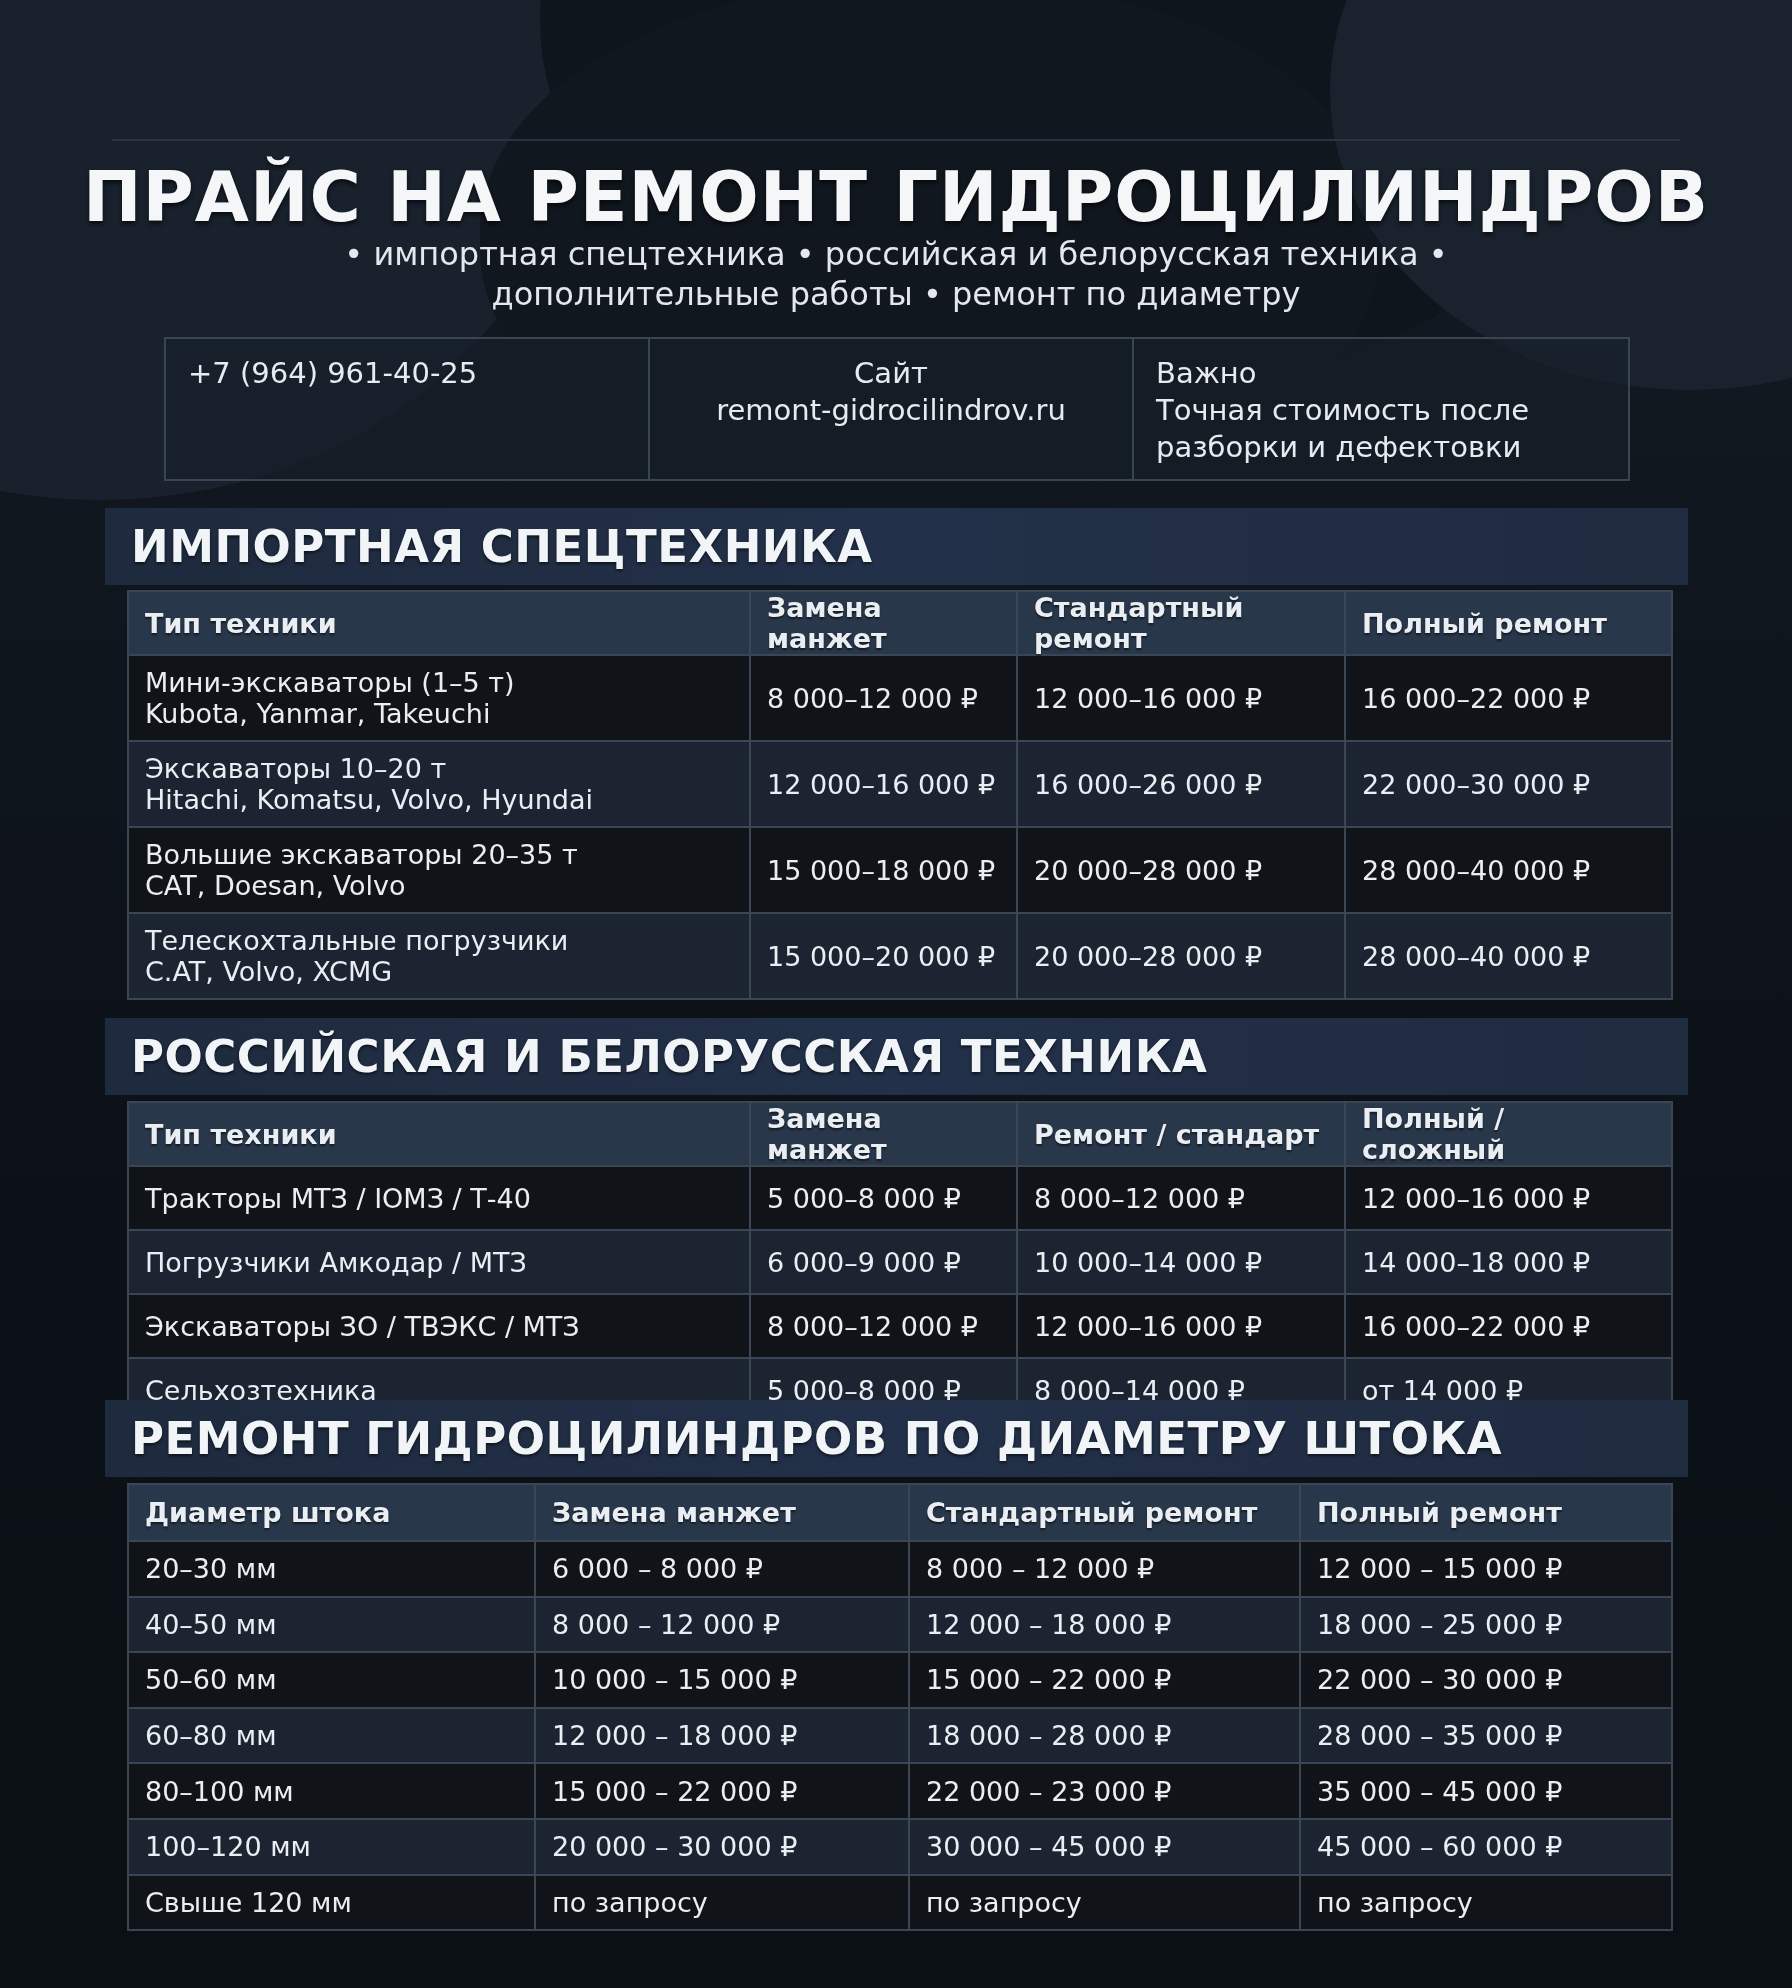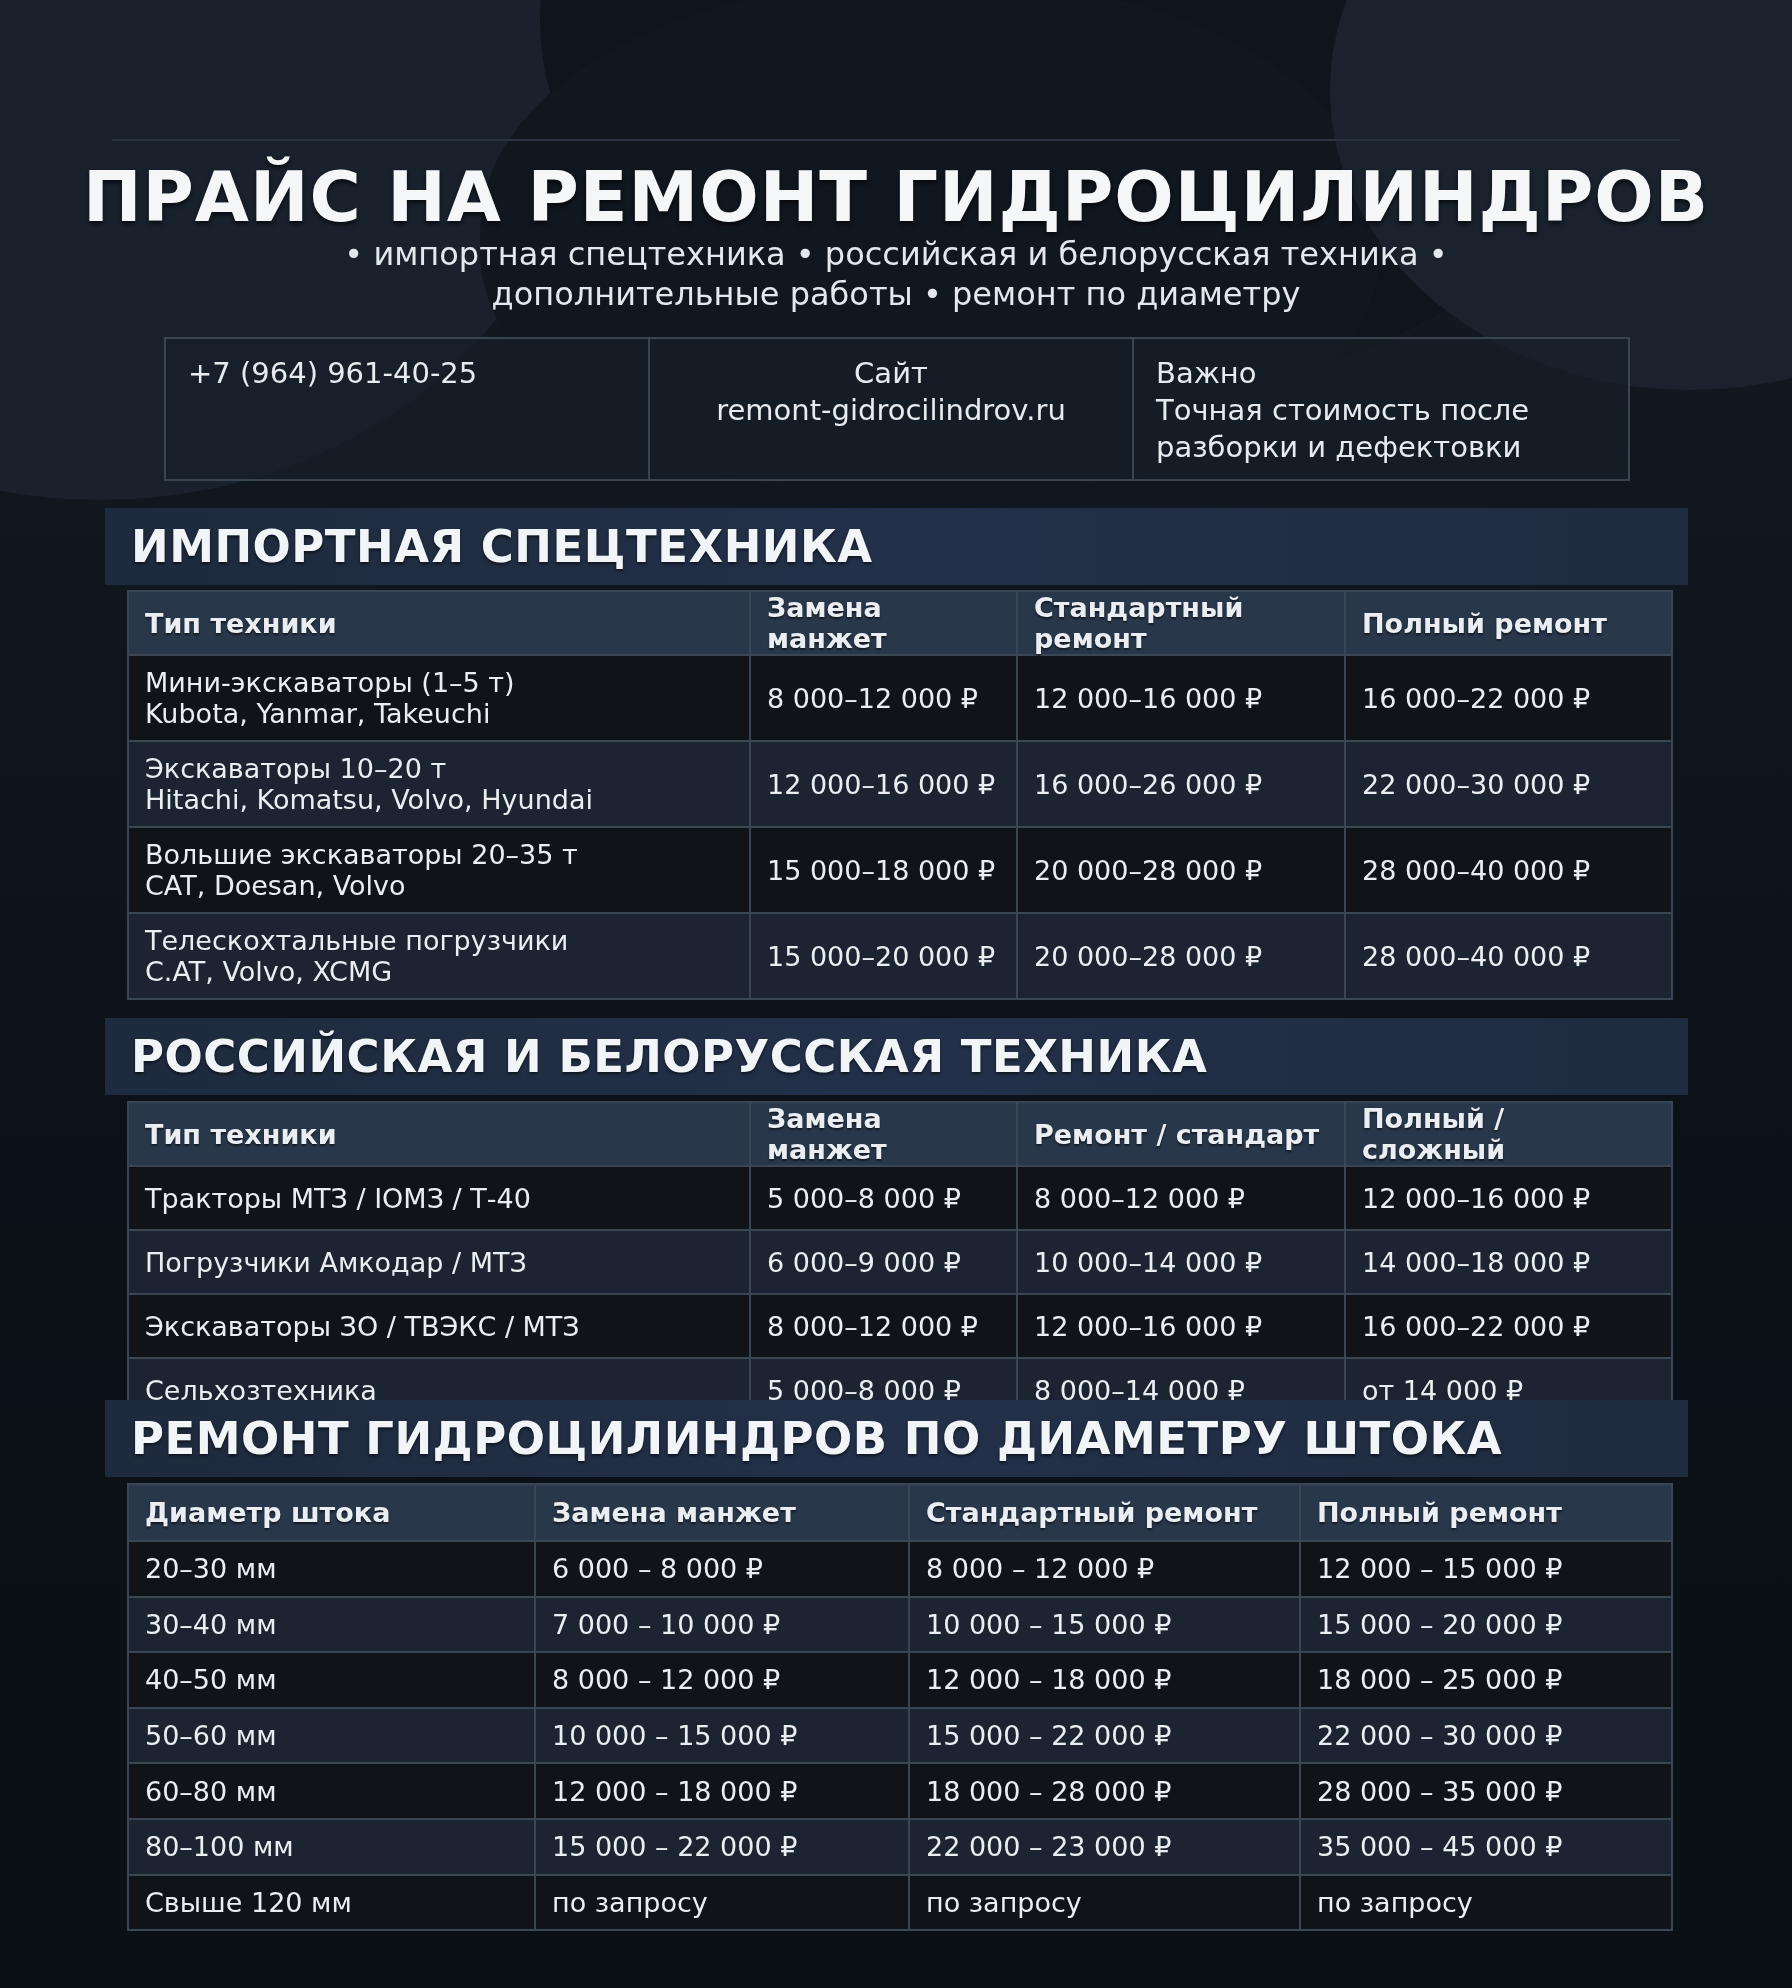--- a/index.html
+++ b/index.html
@@ -212,26 +212,20 @@
       </tr>
     </thead>
     <tbody>
       <tr>
         <td>20–30 мм</td>
         <td>6 000 – 8 000 ₽</td>
         <td>8 000 – 12 000 ₽</td>
         <td>12 000 – 15 000 ₽</td>
       </tr>
       <tr>
-        <td>30–40 мм</td>
-        <td>7 000 – 10 000 ₽</td>
-        <td>10 000 – 15 000 ₽</td>
-        <td>15 000 – 20 000 ₽</td>
-      </tr>
-      <tr>
         <td>40–50 мм</td>
         <td>8 000 – 12 000 ₽</td>
         <td>12 000 – 18 000 ₽</td>
         <td>18 000 – 25 000 ₽</td>
       </tr>
       <tr>
         <td>50–60 мм</td>
         <td>10 000 – 15 000 ₽</td>
         <td>15 000 – 22 000 ₽</td>
         <td>22 000 – 30 000 ₽</td>
@@ -242,20 +236,26 @@
         <td>18 000 – 28 000 ₽</td>
         <td>28 000 – 35 000 ₽</td>
       </tr>
       <tr>
         <td>80–100 мм</td>
         <td>15 000 – 22 000 ₽</td>
         <td>22 000 – 23 000 ₽</td>
         <td>35 000 – 45 000 ₽</td>
       </tr>
       <tr>
+        <td>100–120 мм</td>
+        <td>20 000 – 30 000 ₽</td>
+        <td>30 000 – 45 000 ₽</td>
+        <td>45 000 – 60 000 ₽</td>
+      </tr>
+      <tr>
         <td>Свыше 120 мм</td>
         <td>по запросу</td>
         <td>по запросу</td>
         <td>по запросу</td>
       </tr>
     </tbody>
   </table>
 </div>
 
 </body></html>

